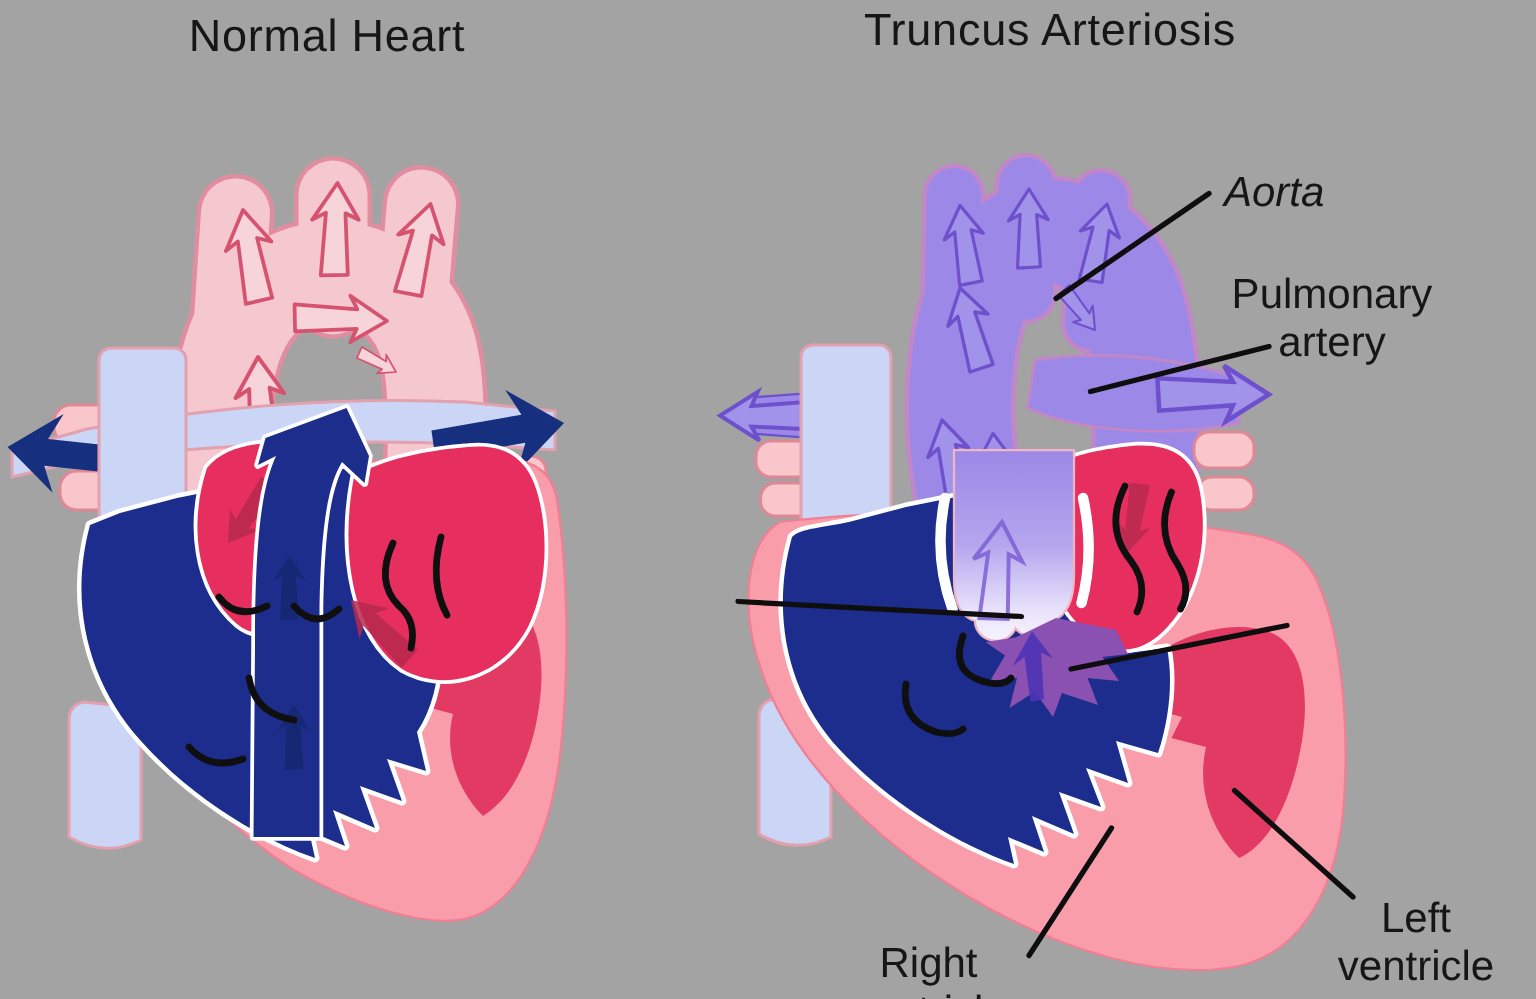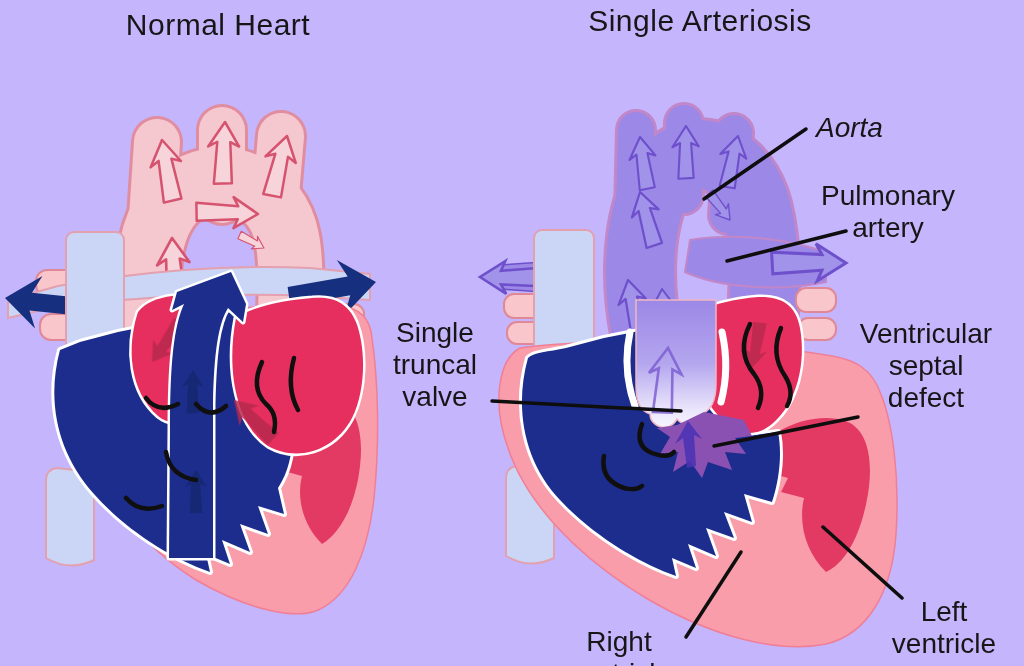--- a/index.html
+++ b/index.html
@@ -1,16 +1,16 @@
 <!DOCTYPE html>
 <html><head>
 <meta charset="utf-8">
 <style>
   html,body{margin:0;padding:0;background:#ffffff;}
-  .canvas{position:relative;width:1024px;height:666px;background:#c4b5fd;overflow:hidden;
+  .canvas{position:relative;width:1024px;height:666px;background:#a3a3a3;overflow:hidden;
           font-family:"Liberation Sans", sans-serif;}
   .art{position:absolute;left:0;top:0;width:1024px;height:666px;}
   .title{position:absolute;font-size:30px;color:#161616;text-align:center;letter-spacing:0.5px;}
   .title.left{left:58px;top:8px;width:320px;}
   .title.right{left:538px;top:4px;width:324px;}
   .label{position:absolute;font-size:28px;line-height:32px;color:#161616;text-align:center;
          white-space:pre-line;}
   .label.aorta{left:816px;top:112px;width:120px;text-align:left;font-style:italic;}
   .label.pa{left:796px;top:180px;width:184px;}
   .label.stv{left:376px;top:317px;width:118px;}
@@ -185,28 +185,22 @@
       <line x1="806" y1="129" x2="704" y2="199"></line>
       <line x1="846" y1="231" x2="727" y2="261"></line>
       <line x1="492" y1="401" x2="681" y2="411"></line>
       <line x1="858" y1="417" x2="714" y2="446"></line>
       <line x1="686" y1="637" x2="741" y2="552"></line>
       <line x1="823" y1="527" x2="902" y2="598"></line>
     </g>
   </svg>
 
   <div class="title left">Normal Heart</div>
-  <div class="title right">Single Arteriosis</div>
+  <div class="title right">Truncus Arteriosis</div>
 
   <div class="label aorta">Aorta</div>
   <div class="label pa">Pulmonary
 artery</div>
-  <div class="label stv">Single
-truncal
-valve</div>
-  <div class="label vsd">Ventricular
-septal
-defect</div>
   <div class="label rv">Right
 ventricle</div>
   <div class="label lv">Left
 ventricle</div>
 </div>
 
 </body></html>

